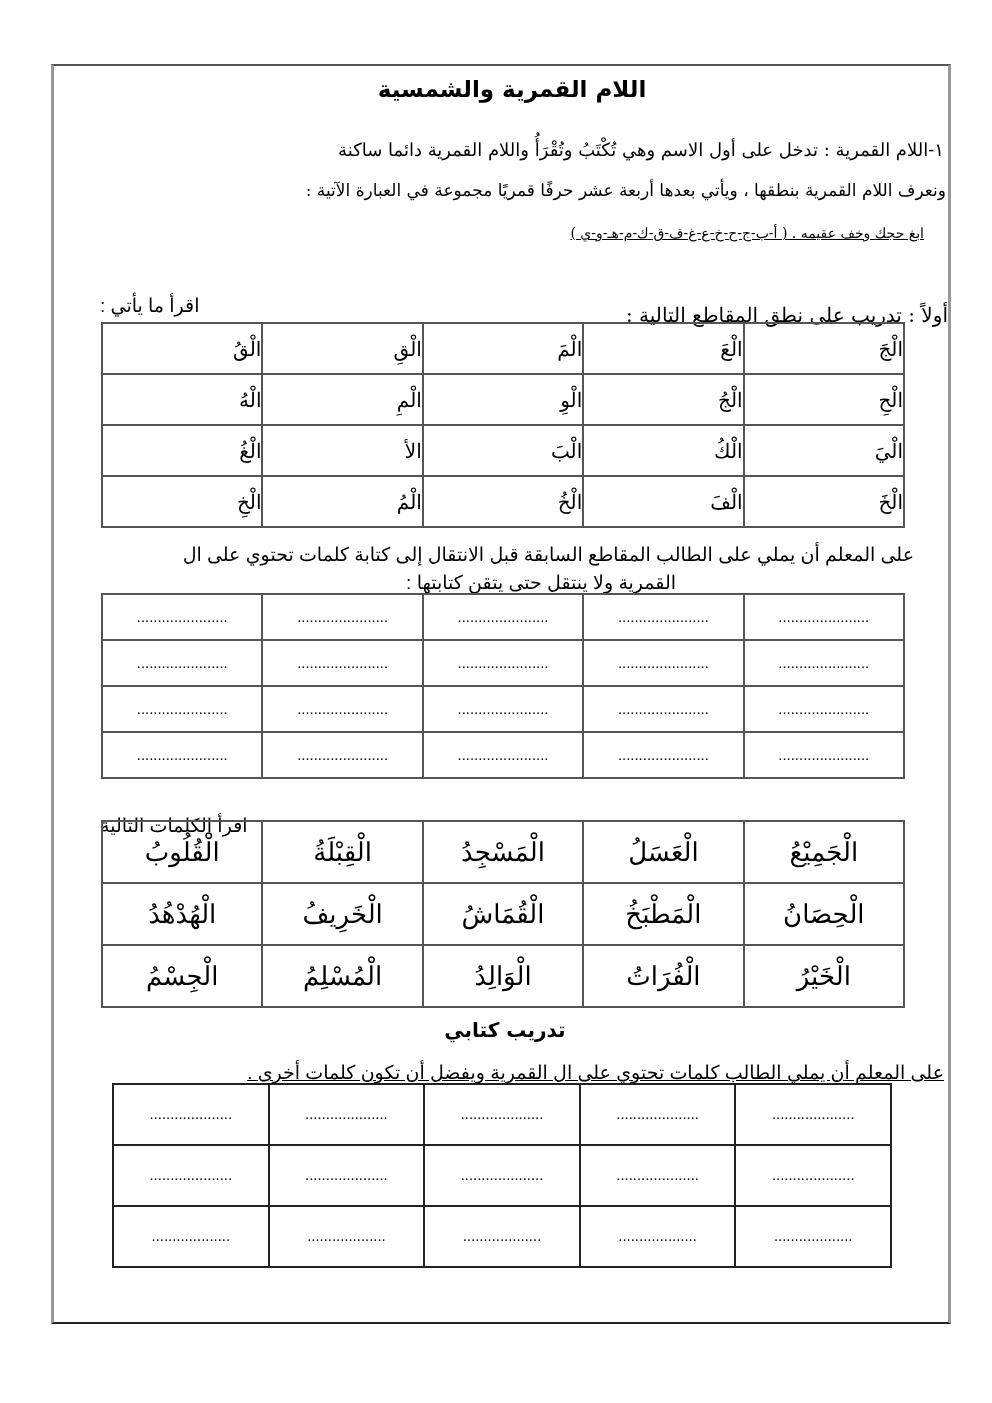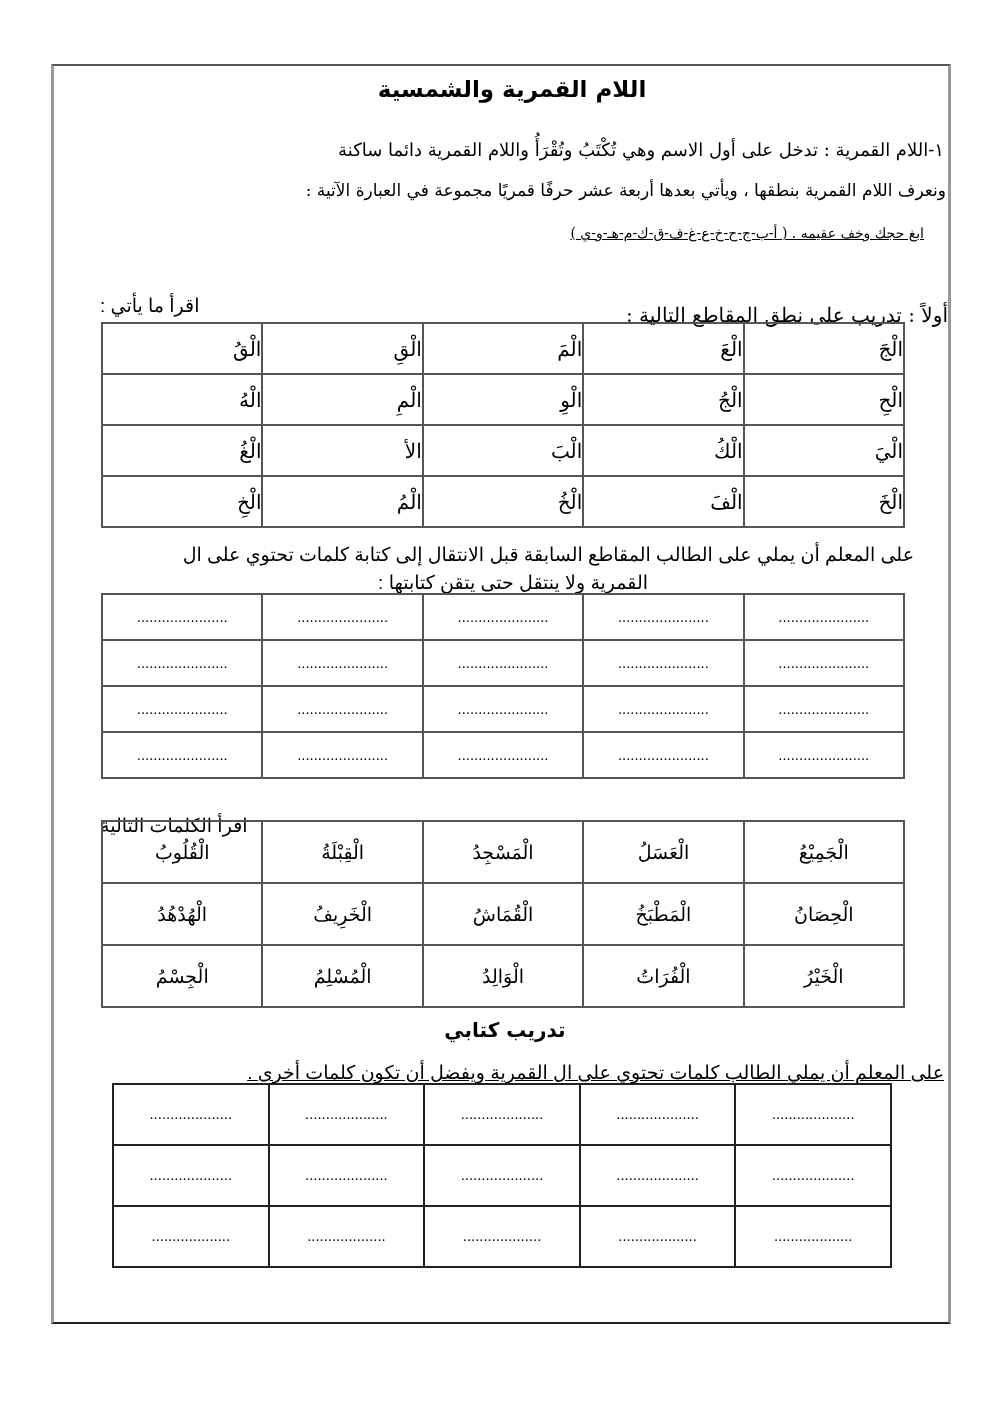--- a/index.html
+++ b/index.html
@@ -10,21 +10,21 @@
       box-sizing: border-box;
     }
     .abs { position: absolute; direction: rtl; white-space: nowrap; }
     .title { left: 62px; width: 900px; top: 76px; text-align: center; font-family: "DejaVu Sans", sans-serif; font-weight: bold; font-size: 23px; }
     .line { right: 48px; font-size: 17px; }
     .sans { font-family: "Liberation Sans", sans-serif; margin-top: 8px; }
     table.grid { position: absolute; border-collapse: collapse; direction: rtl; table-layout: fixed; }
     table.grid td { border: 2px solid #555; text-align: center; vertical-align: middle; padding: 0; }
     table.syll td { height: 49px; font-size: 20px; text-align: right; }
     table.dots td { height: 44px; font-size: 13px; letter-spacing: 0px; }
-    table.words td { height: 60px; font-size: 19px; }
+    table.words td { height: 60px; font-size: 26px; }
     table.dots2 td { height: 59px; font-size: 13px; }
     table.dots2 td { border-color: #222; }
     .center-label { text-align: left; font-family: "Liberation Sans", sans-serif; font-size: 19px; }
     .heading2 { text-align: center; font-family: "DejaVu Sans", sans-serif; font-weight: bold; font-size: 20px; }
   </style>
 </head>
 <body>
 
 <div class="page-border"></div>
 
@@ -64,21 +64,21 @@
     <td>الْخَ</td>
     <td>الْفَ</td>
     <td>الْخُ</td>
     <td>الْمُ</td>
     <td>الْخِ</td>
   </tr>
 </tbody>
   </table>
 
 <div class="abs sans" style="right:78px; top:535px; font-size:19px;">على المعلم أن يملي على الطالب المقاطع السابقة قبل الانتقال إلى كتابة كلمات تحتوي على ال</div>
-<div class="abs sans" style="right:344px; top:563px; font-size:19px;">القمرية ولا ينتقل حتى يتقن كتابتها :</div>
+<div class="abs sans" style="right:316px; top:563px; font-size:19px;">القمرية ولا ينتقل حتى يتقن كتابتها :</div>
 
 <table class="grid dots" style="left:101px; top:593px; width:804px;">
   <tbody>
       <tr>
     <td>......................</td>
     <td>......................</td>
     <td>......................</td>
     <td>......................</td>
     <td>......................</td>
   </tr>

